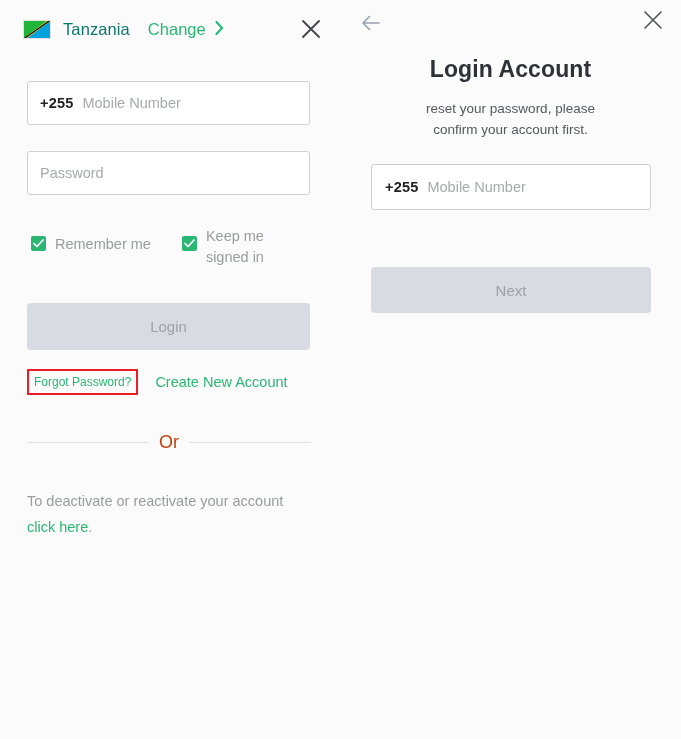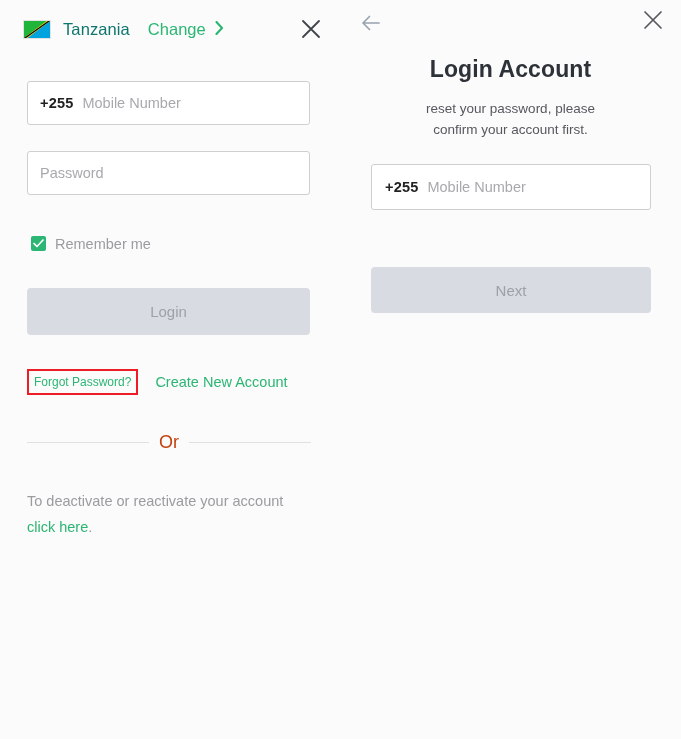--- a/index.html
+++ b/index.html
@@ -158,21 +158,21 @@
     color: #9ea1a8;
     font-size: 15px;
     font-family: Liberation Sans, sans-serif;
     display: flex;
     align-items: center;
     justify-content: center;
     cursor: pointer;
   }
   #login-button {
     left: 27px;
-    top: 288px;
+    top: 303px;
     width: 283px;
     height: 47px;
   }
 
   
   .link-row {
     position: absolute;
     left: 27px;
     top: 369px;
     width: 290px;
@@ -334,20 +334,28 @@
 
     <div class="checks">
       <div class="check-group">
         <span class="cb">
           <svg width="11" height="11" viewBox="0 0 11 11" xmlns="http://www.w3.org/2000/svg">
             <path d="M1,5.5 L4,8.5 L10,2" fill="none" stroke="#ffffff" stroke-width="1.7" stroke-linecap="round" stroke-linejoin="round"></path>
           </svg>
         </span>
         <span class="cb-label">Remember me</span>
       </div>
+      <div class="check-group second">
+        <span class="cb">
+          <svg width="11" height="11" viewBox="0 0 11 11" xmlns="http://www.w3.org/2000/svg">
+            <path d="M1,5.5 L4,8.5 L10,2" fill="none" stroke="#ffffff" stroke-width="1.7" stroke-linecap="round" stroke-linejoin="round"></path>
+          </svg>
+        </span>
+        <span class="cb-label wrap">Keep me signed in</span>
+      </div>
     </div>
 
     <button class="btn-disabled" id="login-button">Login</button>
 
     <div class="link-row">
       <span class="forgot-wrap">
         <span class="green-link">Forgot Password?</span>
       </span>
       <span class="create-link">Create New Account</span>
     </div>

